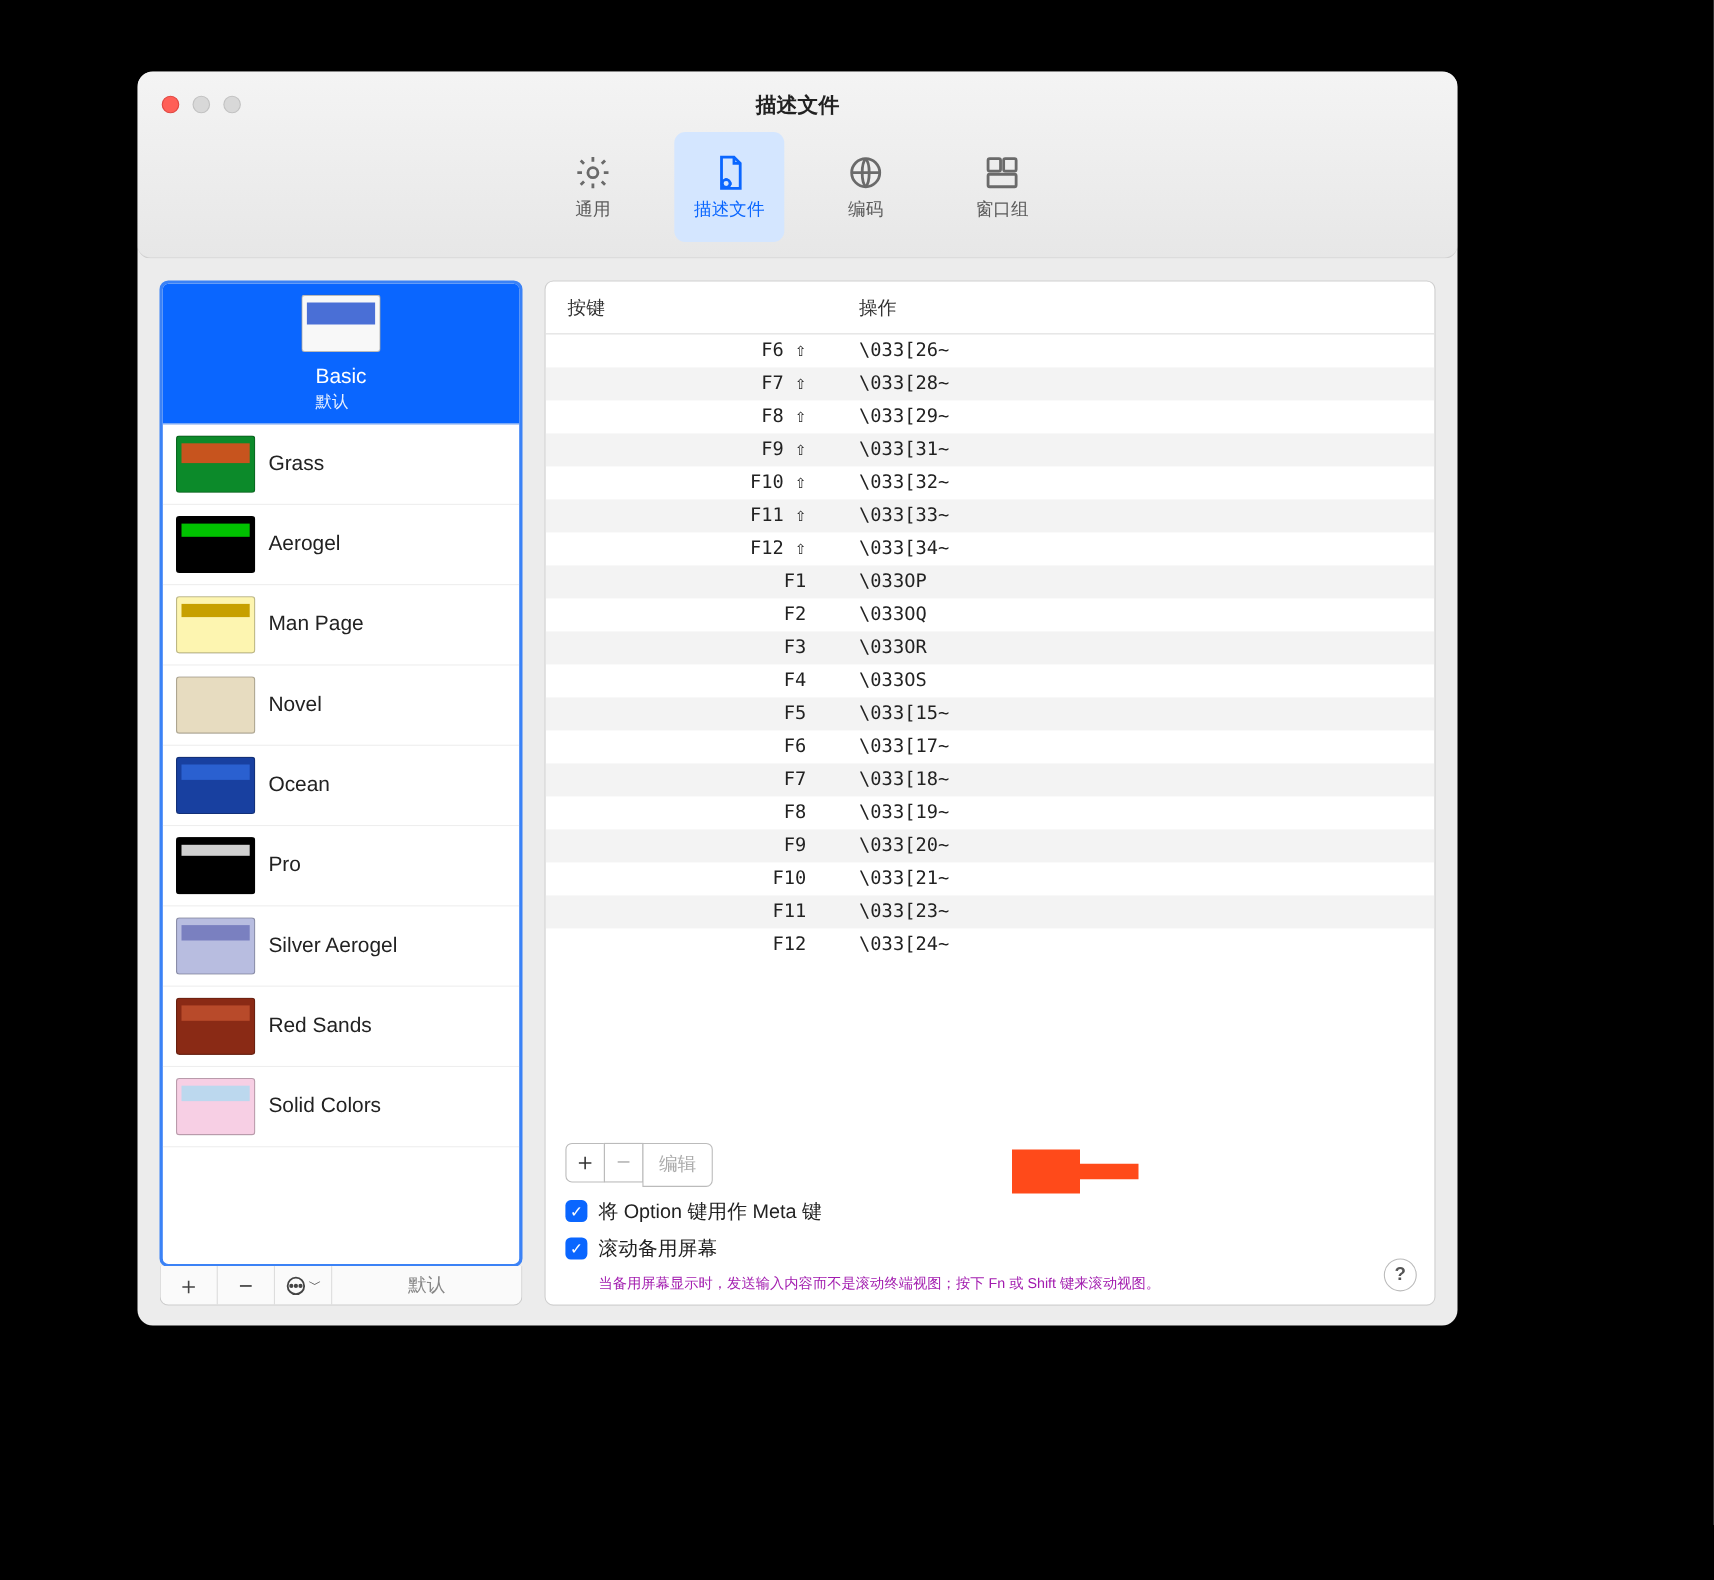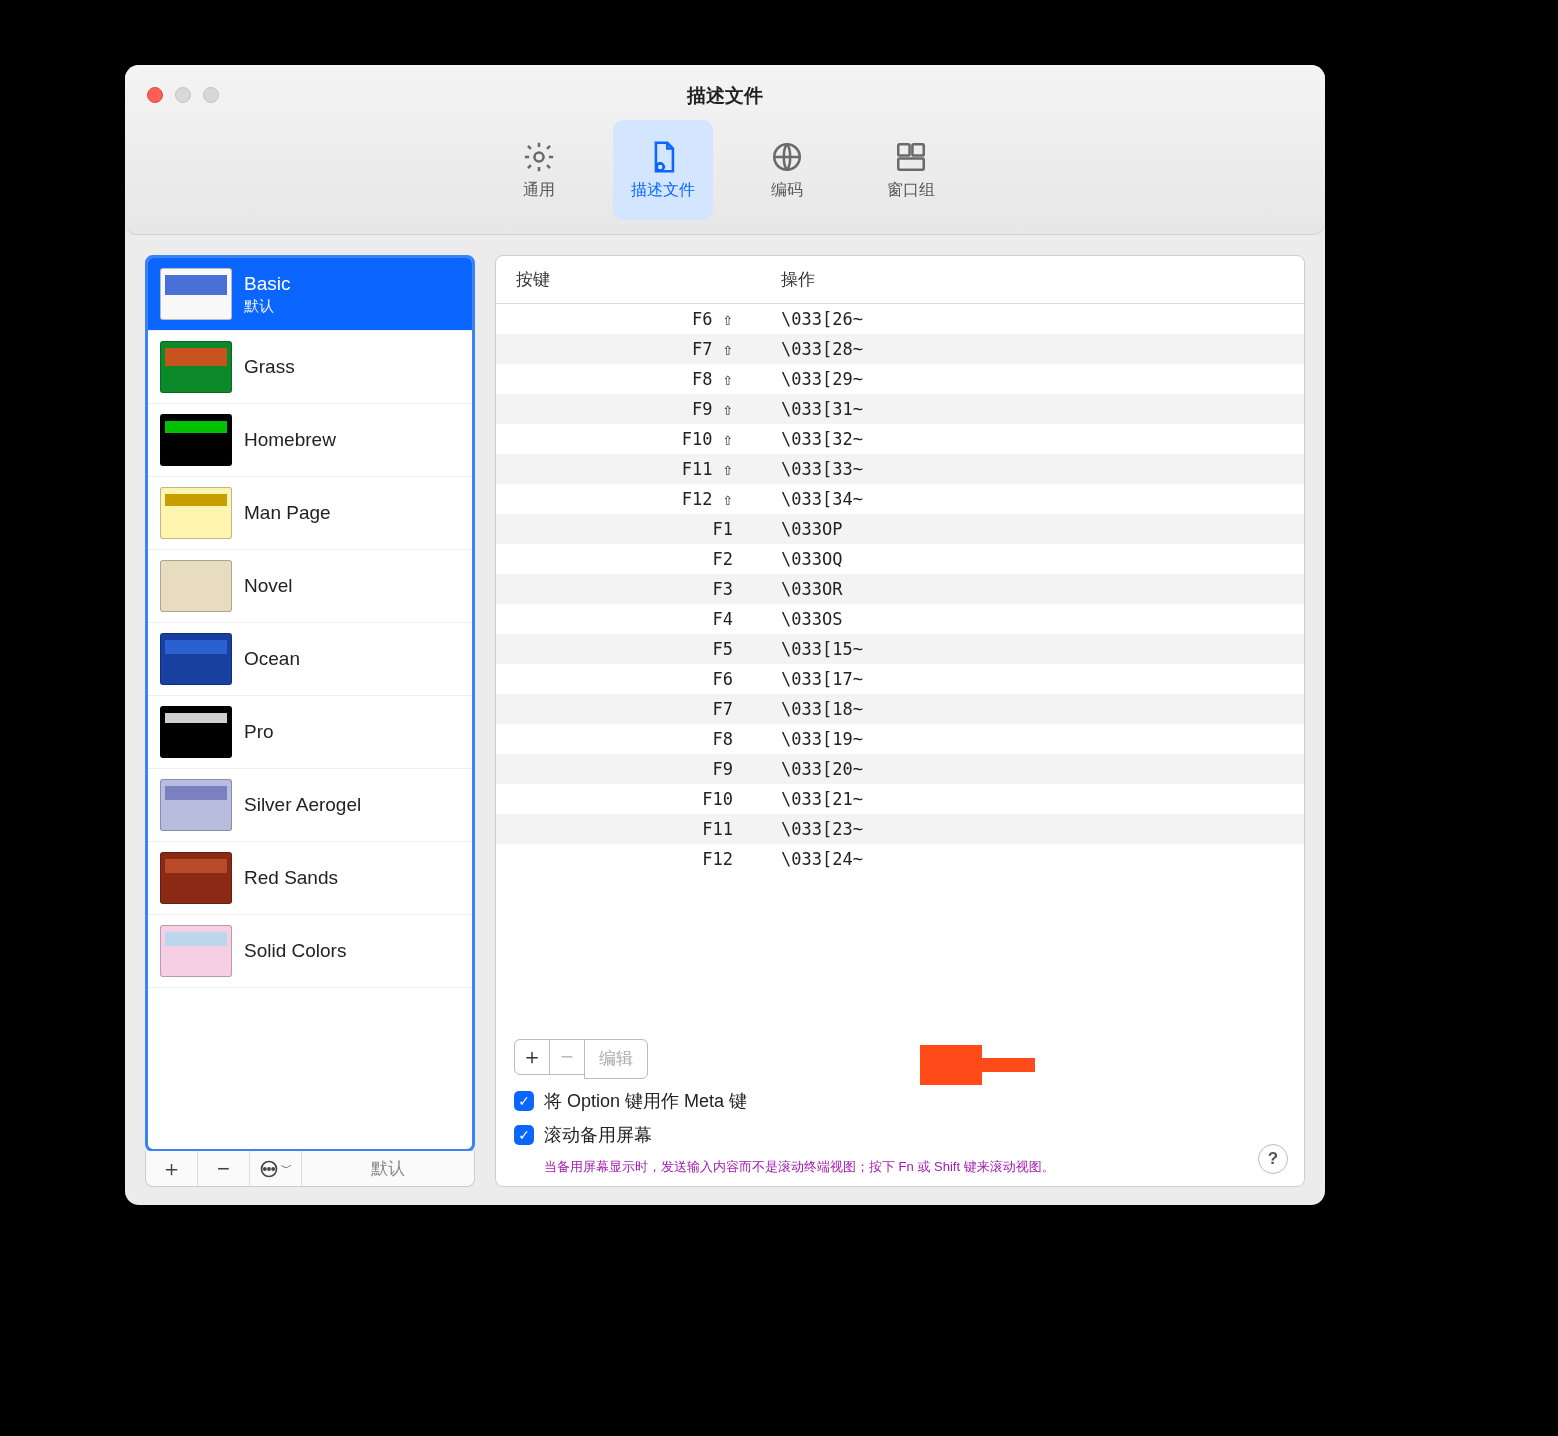--- a/index.html
+++ b/index.html
@@ -104,20 +104,21 @@
     display:flex;
     align-items:center;
     gap: 12px;
     padding: 10px 12px;
     border-bottom: 1px solid #eee;
     cursor: pointer;
   }
   .profile-row.selected {
     background: #0a66ff;
     color: #fff;
+    flex-direction: column;
   }
   .thumb {
     width: 72px;
     height: 52px;
     border-radius: 3px;
     border: 1px solid rgba(0,0,0,0.25);
     background: #888;
     flex-shrink: 0;
     position: relative;
     overflow: hidden;
@@ -368,21 +369,21 @@
             </div>
             <div class="profile-row">
               <div class="thumb grass"></div>
               <div>
                 <div class="profile-name">Grass</div>
               </div>
             </div>
             <div class="profile-row">
               <div class="thumb homebrew"></div>
               <div>
-                <div class="profile-name">Homebrew</div>
+                <div class="profile-name">Aerogel</div>
               </div>
             </div>
             <div class="profile-row">
               <div class="thumb manpage"></div>
               <div>
                 <div class="profile-name">Man Page</div>
               </div>
             </div>
             <div class="profile-row">
               <div class="thumb novel"></div>

